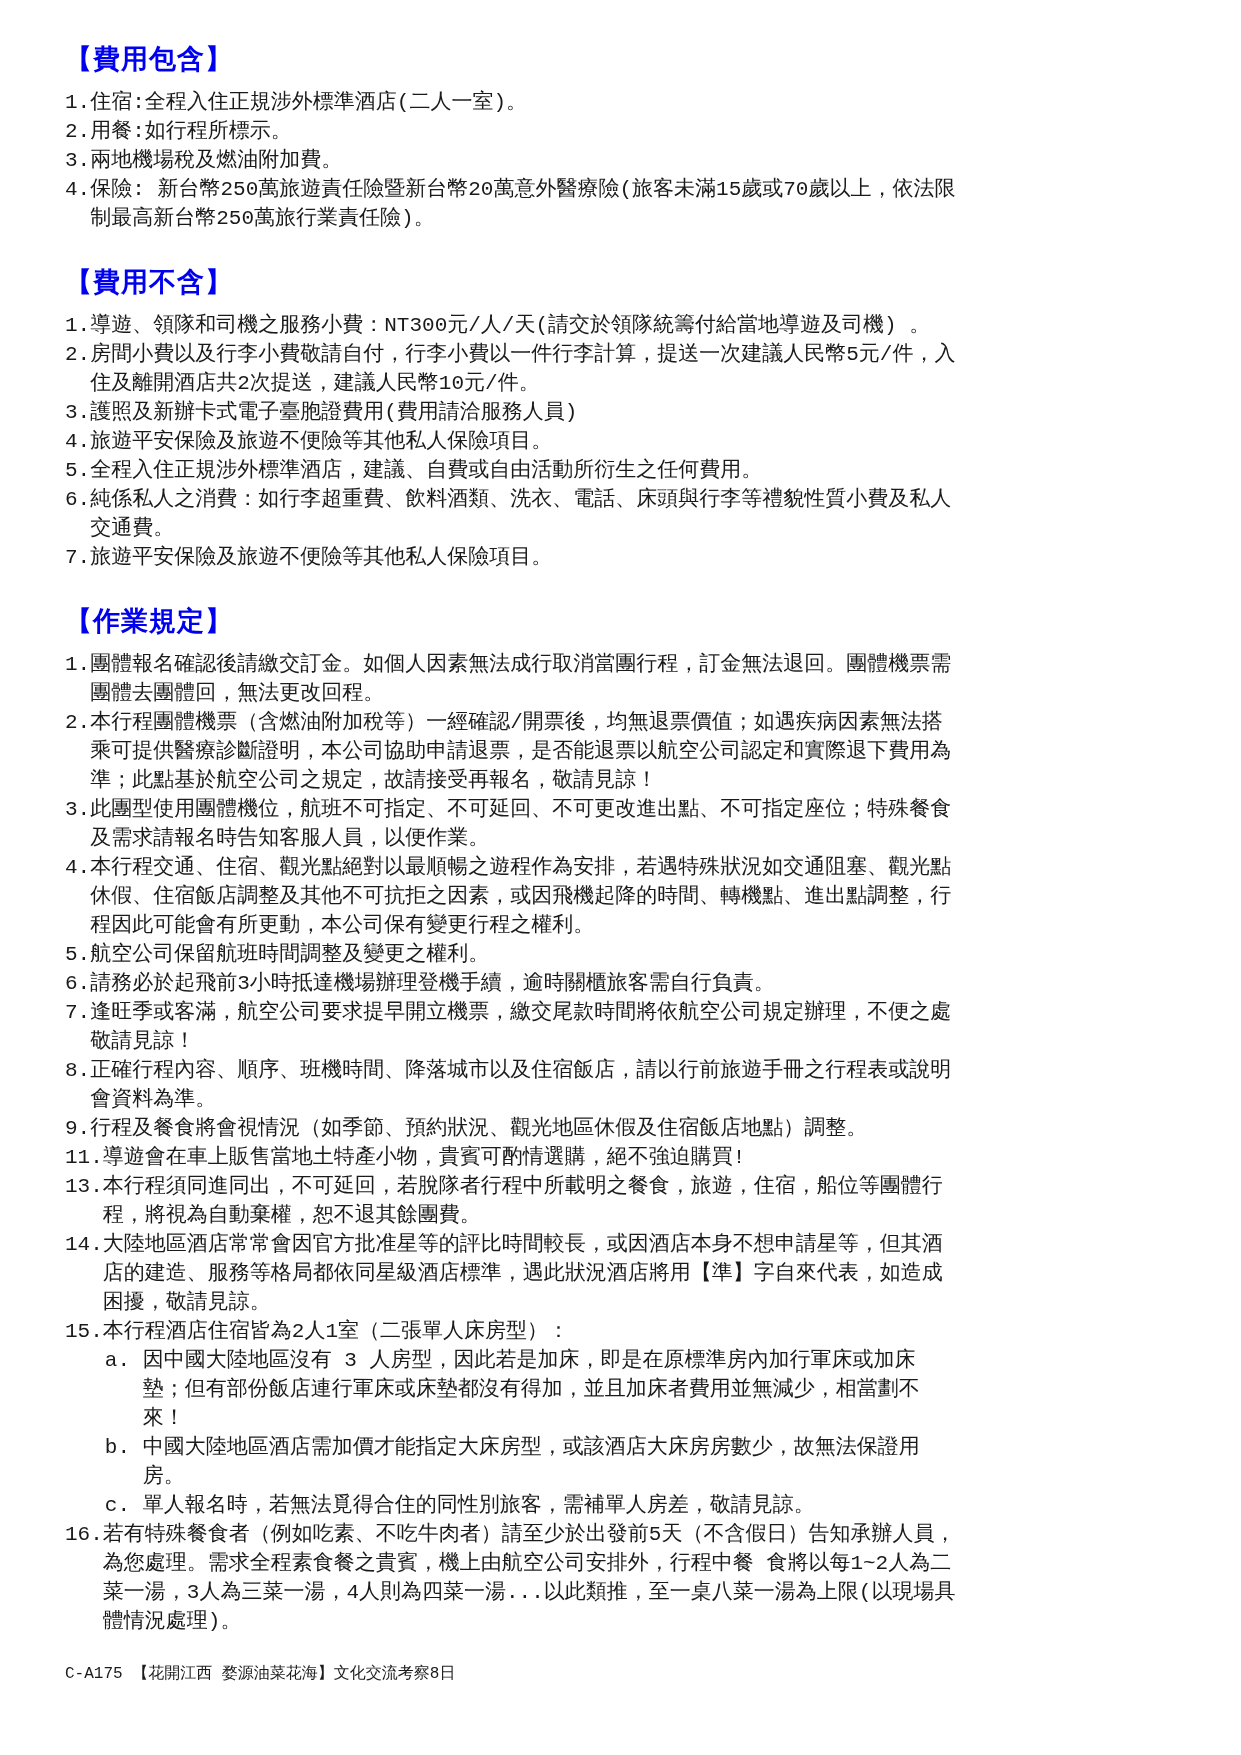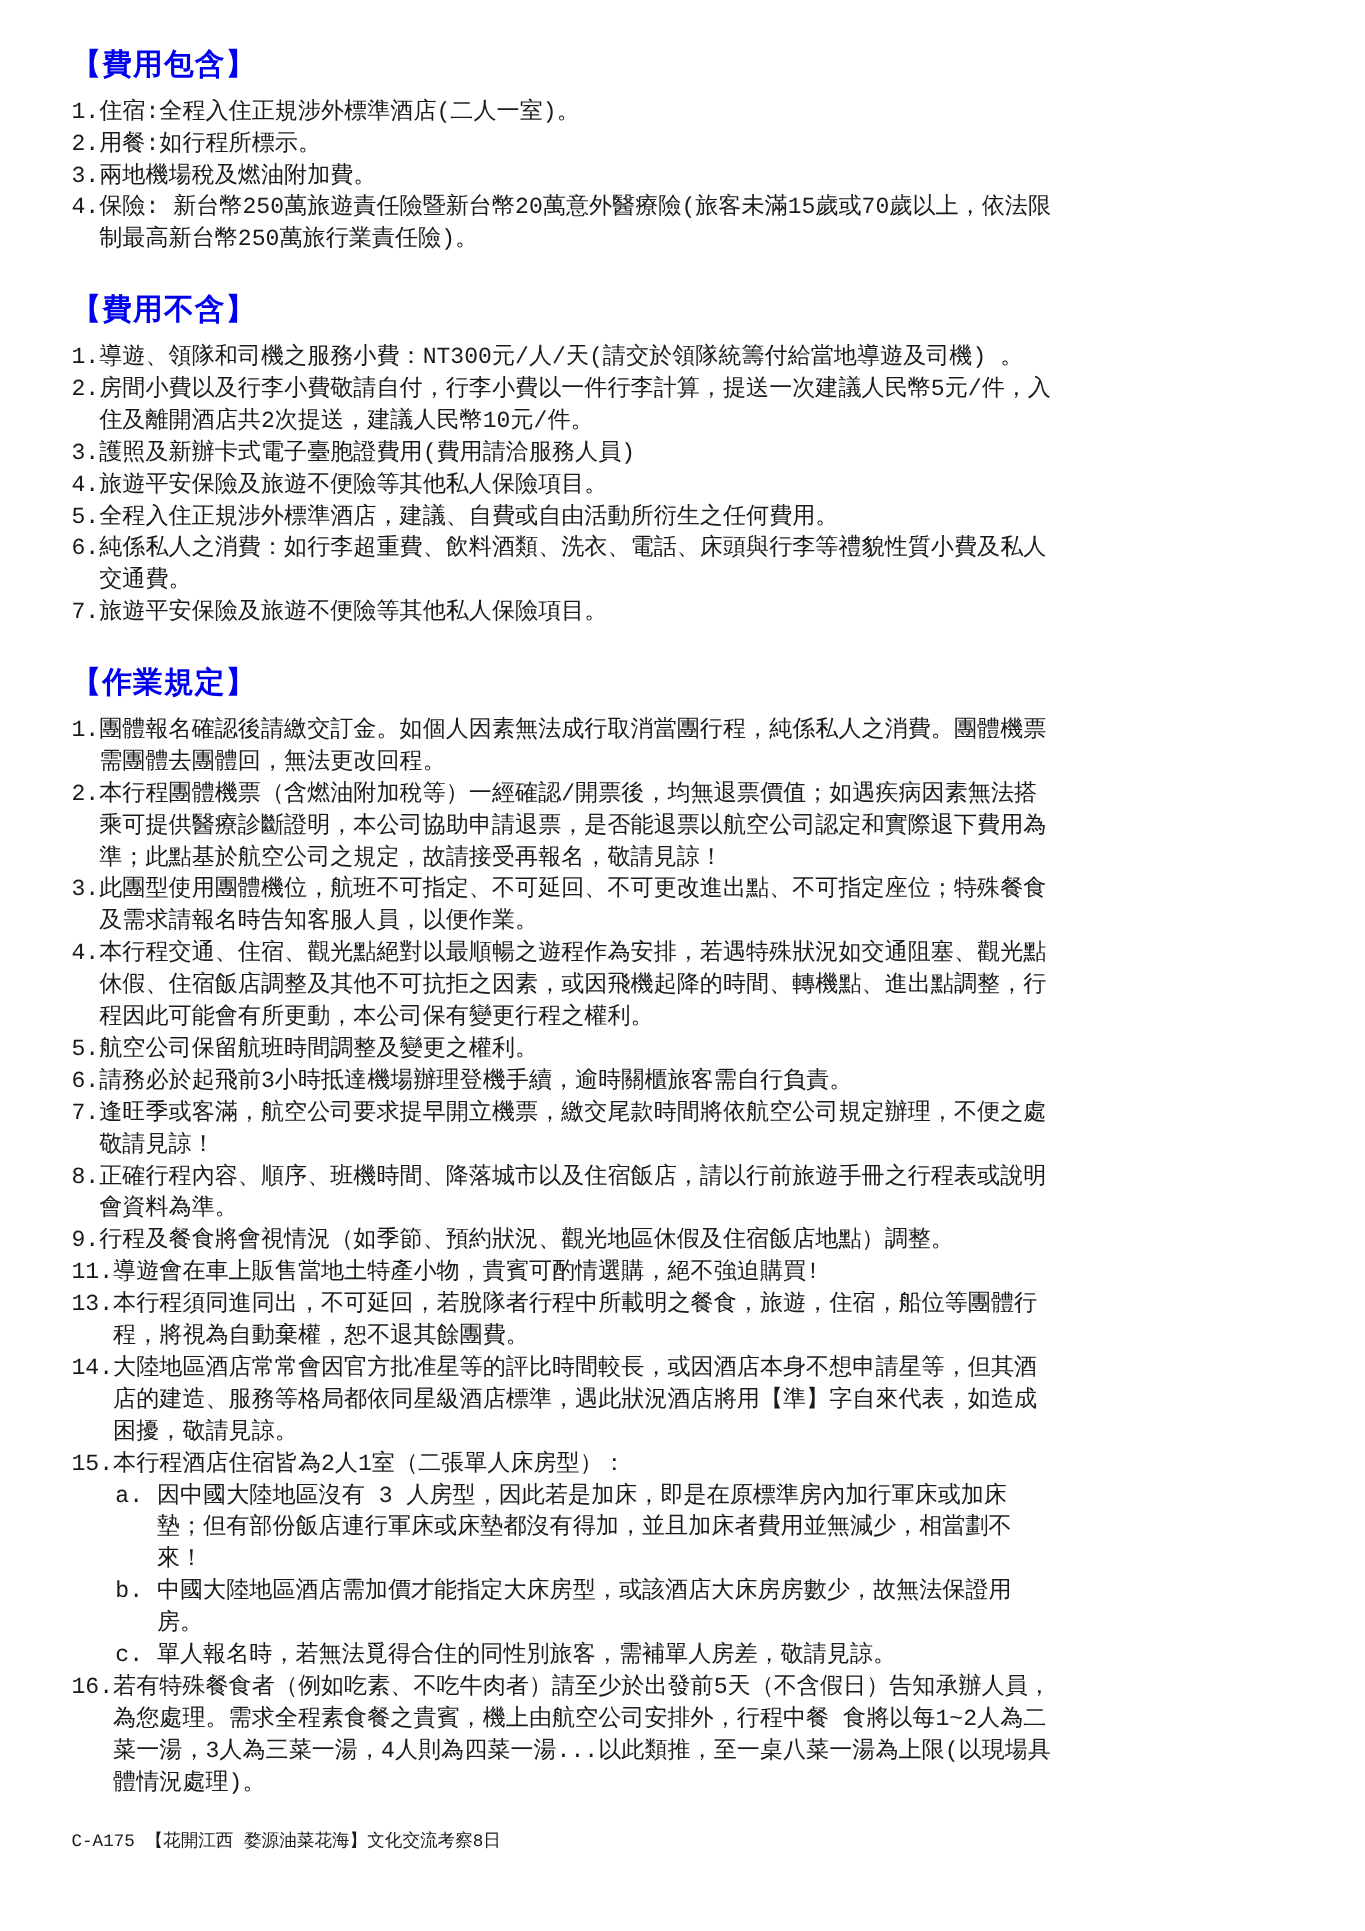--- a/index.html
+++ b/index.html
@@ -125,21 +125,21 @@
         </div>
         <div class="item">
           <span class="num">7.</span>
           <div class="txt">旅遊平安保險及旅遊不便險等其他私人保險項目。</div>
         </div>
       </section>
       <section class="section">
         <h2 class="sec-title">【作業規定】</h2>
         <div class="item">
           <span class="num">1.</span>
-          <div class="txt">團體報名確認後請繳交訂金。如個人因素無法成行取消當團行程，純係私人之消費。團體機票需團體去團體回，無法更改回程。</div>
+          <div class="txt">團體報名確認後請繳交訂金。如個人因素無法成行取消當團行程，訂金無法退回。團體機票需團體去團體回，無法更改回程。</div>
         </div>
         <div class="item">
           <span class="num">2.</span>
           <div class="txt">本行程團體機票（含燃油附加稅等）一經確認/開票後，均無退票價值；如遇疾病因素無法搭乘可提供醫療診斷證明，本公司協助申請退票，是否能退票以航空公司認定和實際退下費用為準；此點基於航空公司之規定，故請接受再報名，敬請見諒！</div>
         </div>
         <div class="item">
           <span class="num">3.</span>
           <div class="txt">此團型使用團體機位，航班不可指定、不可延回、不可更改進出點、不可指定座位；特殊餐食及需求請報名時告知客服人員，以便作業。</div>
         </div>
         <div class="item">

